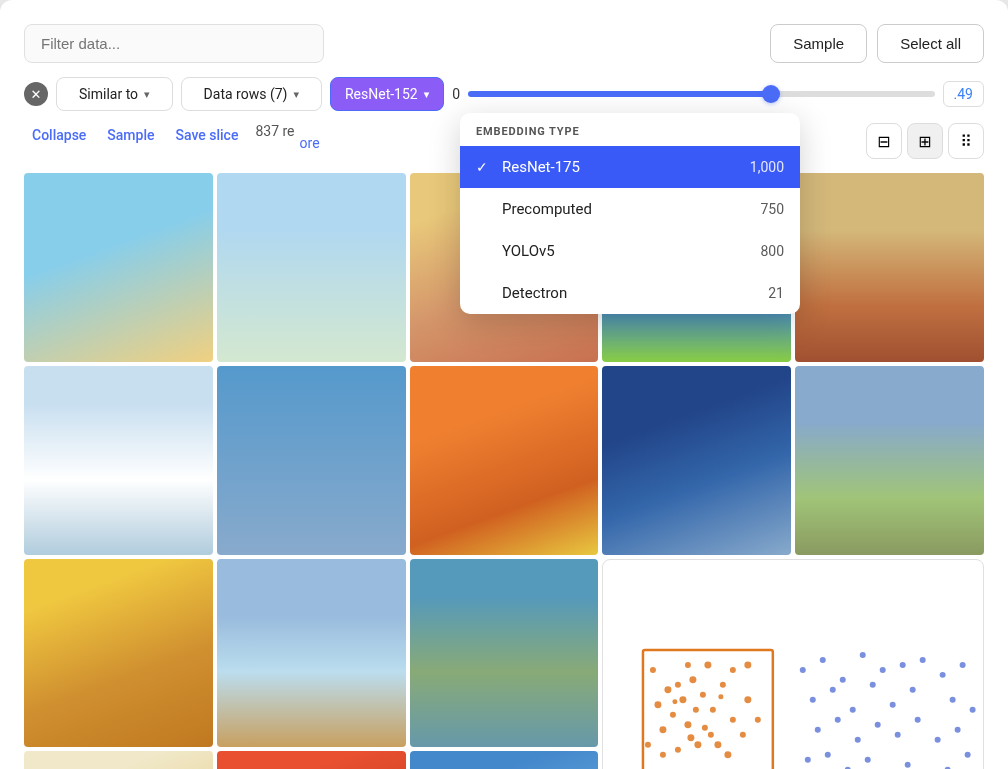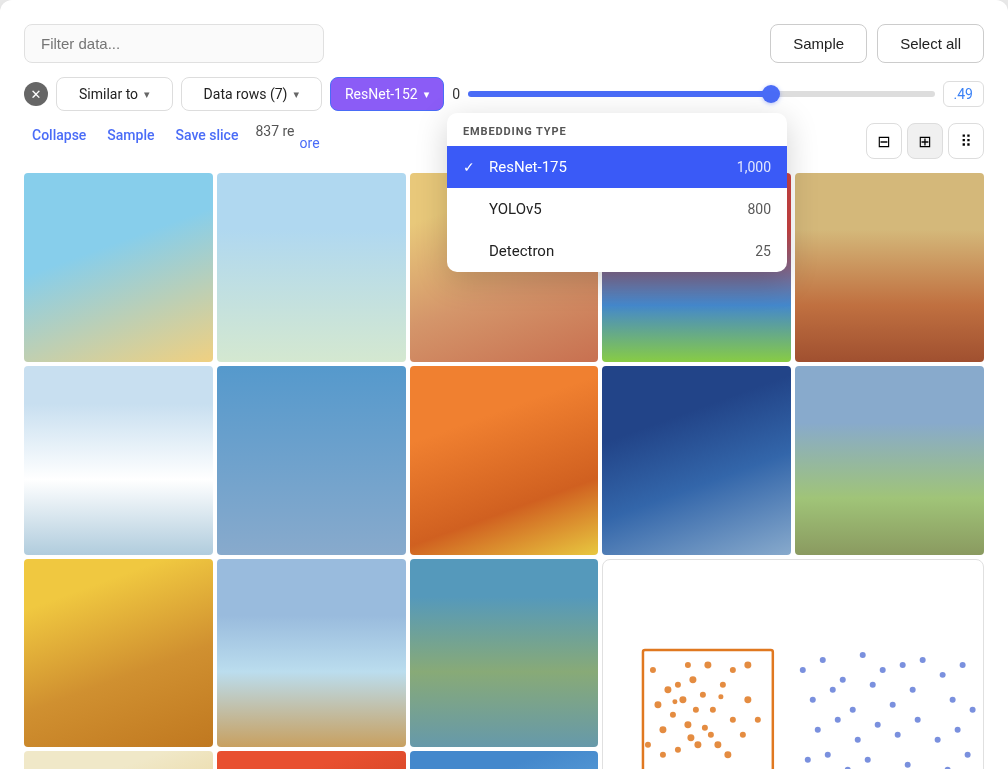--- a/index.html
+++ b/index.html
@@ -180,21 +180,21 @@
       font-size: 16px;
     }
     .icon-btn.active {
       background: #f0f0f0;
     }
 
     
     .dropdown-overlay {
       position: absolute;
       top: -10px;
-      left: 423px;
+      left: 436px;
       width: 340px;
       background: #fff;
       border-radius: 10px;
       box-shadow: 0 8px 32px rgba(0,0,0,0.18);
       z-index: 100;
       padding: 0;
       overflow: hidden;
     }
     .dropdown-header {
       font-size: 11px;
@@ -354,30 +354,37 @@
       <div class="dropdown-item selected">
         <div class="dropdown-item-left">
           <span class="check-icon">✓</span>
           <span>ResNet-175</span>
         </div>
         <span class="dropdown-count">1,000</span>
       </div>
       <div class="dropdown-item">
         <div class="dropdown-item-left">
           <span class="check-icon"></span>
+          <span>Precomputed</span>
+        </div>
+        <span class="dropdown-count">750</span>
+      </div>
+      <div class="dropdown-item">
+        <div class="dropdown-item-left">
+          <span class="check-icon"></span>
           <span>YOLOv5</span>
         </div>
         <span class="dropdown-count">800</span>
       </div>
       <div class="dropdown-item">
         <div class="dropdown-item-left">
           <span class="check-icon"></span>
           <span>Detectron</span>
         </div>
-        <span class="dropdown-count">25</span>
+        <span class="dropdown-count">21</span>
       </div>
     </div>
   </div>
 
   <div class="image-grid">
 
     <div class="grid-cell img-sky-balloons-1"></div>
     <div class="grid-cell img-sky-balloons-2"></div>
     <div class="grid-cell img-sky-balloons-3"></div>
     <div class="grid-cell img-colorful-1"></div>

